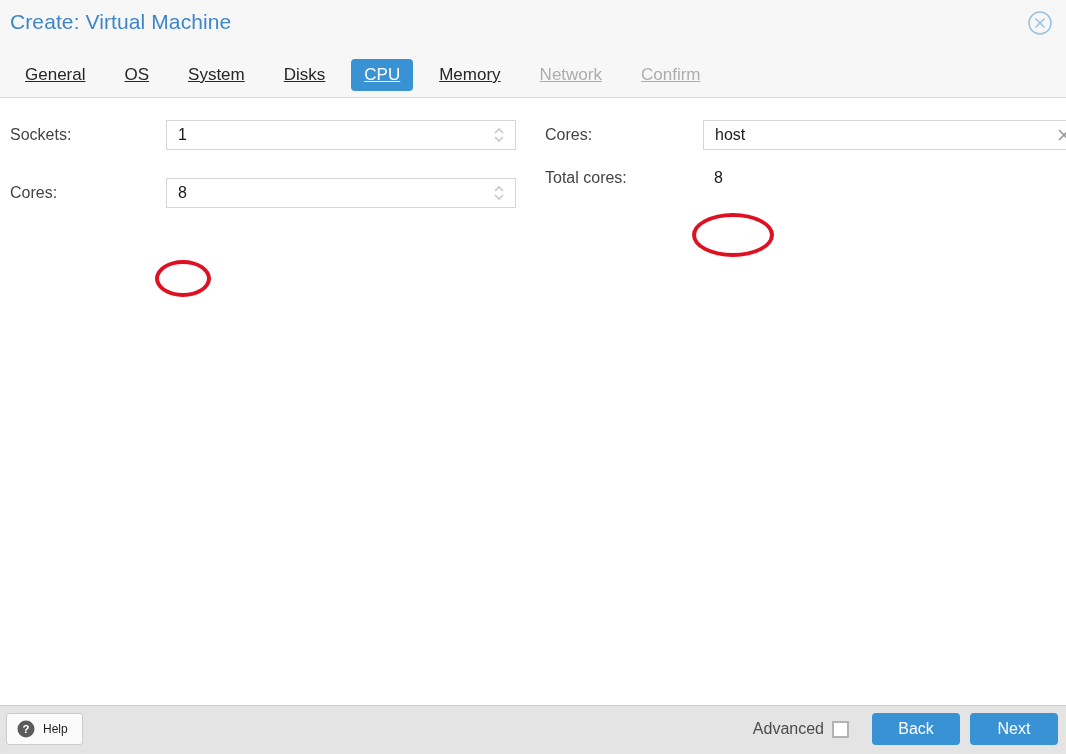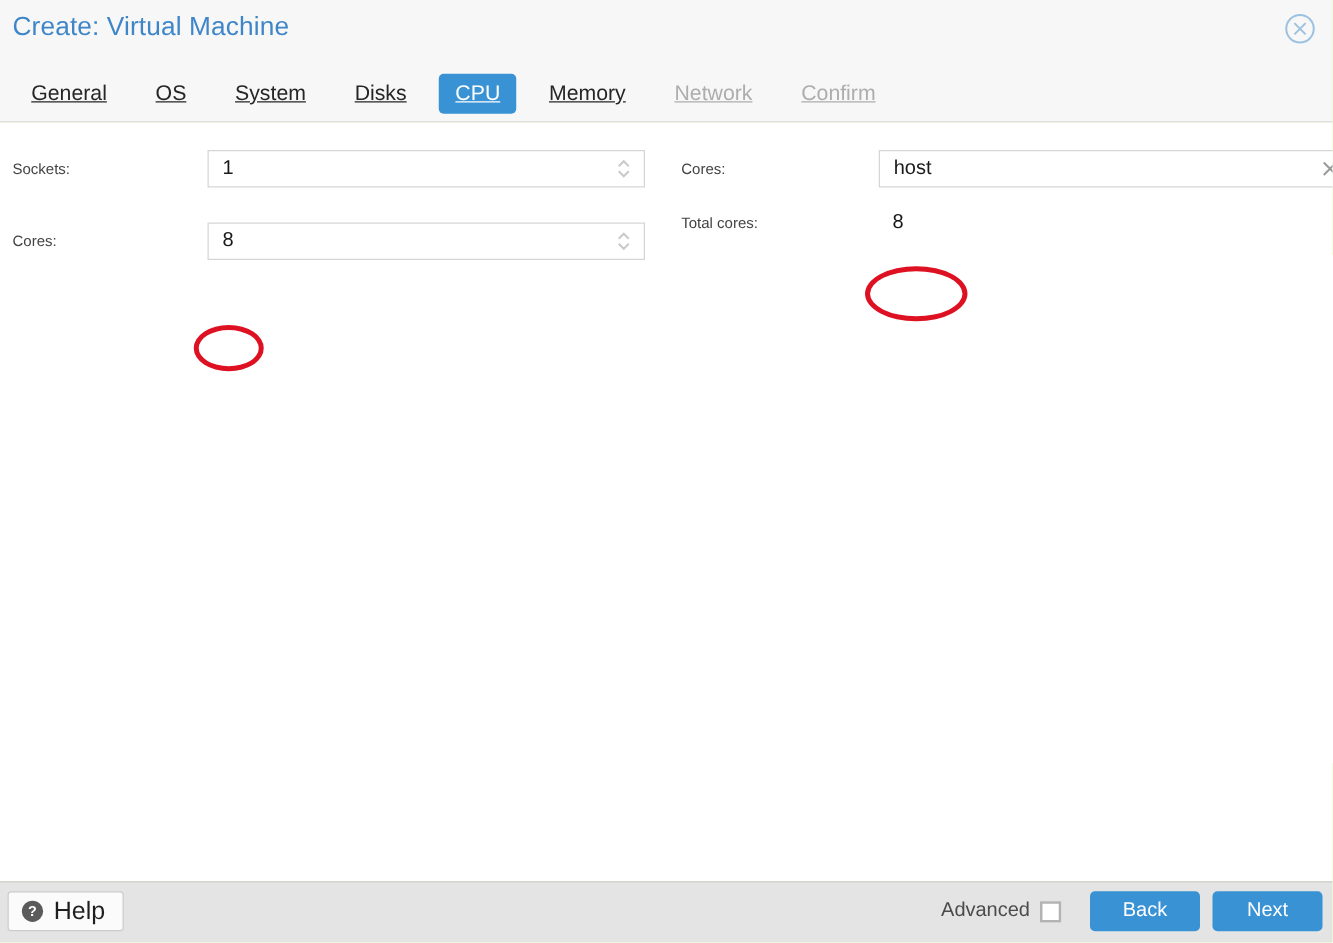--- a/index.html
+++ b/index.html
@@ -11,21 +11,21 @@
     height: 754px;
     background: #ffffff;
     font-family: "Liberation Sans", sans-serif;
     -webkit-font-smoothing: antialiased;
     overflow: hidden;
   }
   .wizard {
     position: relative;
     width: 1066px;
     height: 754px;
-    background: #bef264;
+    background: #404040;
     display: flex;
     flex-direction: column;
   }
 
   
   .header {
     position: relative;
     background: #f7f7f7;
     border-bottom: 1px solid #d9d9d9;
     height: 98px;
@@ -97,21 +97,21 @@
     height: 30px;
     display: flex;
     align-items: center;
   }
   .row-sockets { left: 10px;  top: 22px;  }
   .row-cores   { left: 10px;  top: 80px;  }
   .row-type    { left: 545px; top: 22px;  }
   .row-total   { left: 545px; top: 65px;  }
 
   .field-label {
-    font-size: 12px;
+    font-size: 16px;
     color: #444444;
     white-space: nowrap;
   }
   .label-left  { width: 156px; }
   .label-right { width: 158px; }
 
   .input-box {
     position: relative;
     box-sizing: border-box;
     height: 30px;
@@ -200,21 +200,21 @@
     padding: 0 14px 0 10px;
     cursor: pointer;
   }
   .help-icon {
     width: 18px;
     height: 18px;
     margin-right: 8px;
   }
   .help-icon svg { display: block; }
   .help-label {
-    font-size: 20px;
+    font-size: 12px;
     color: #1f1f1f;
   }
 
   .footer-right {
     position: absolute;
     right: 8px;
     top: 7px;
     display: flex;
     align-items: center;
   }

